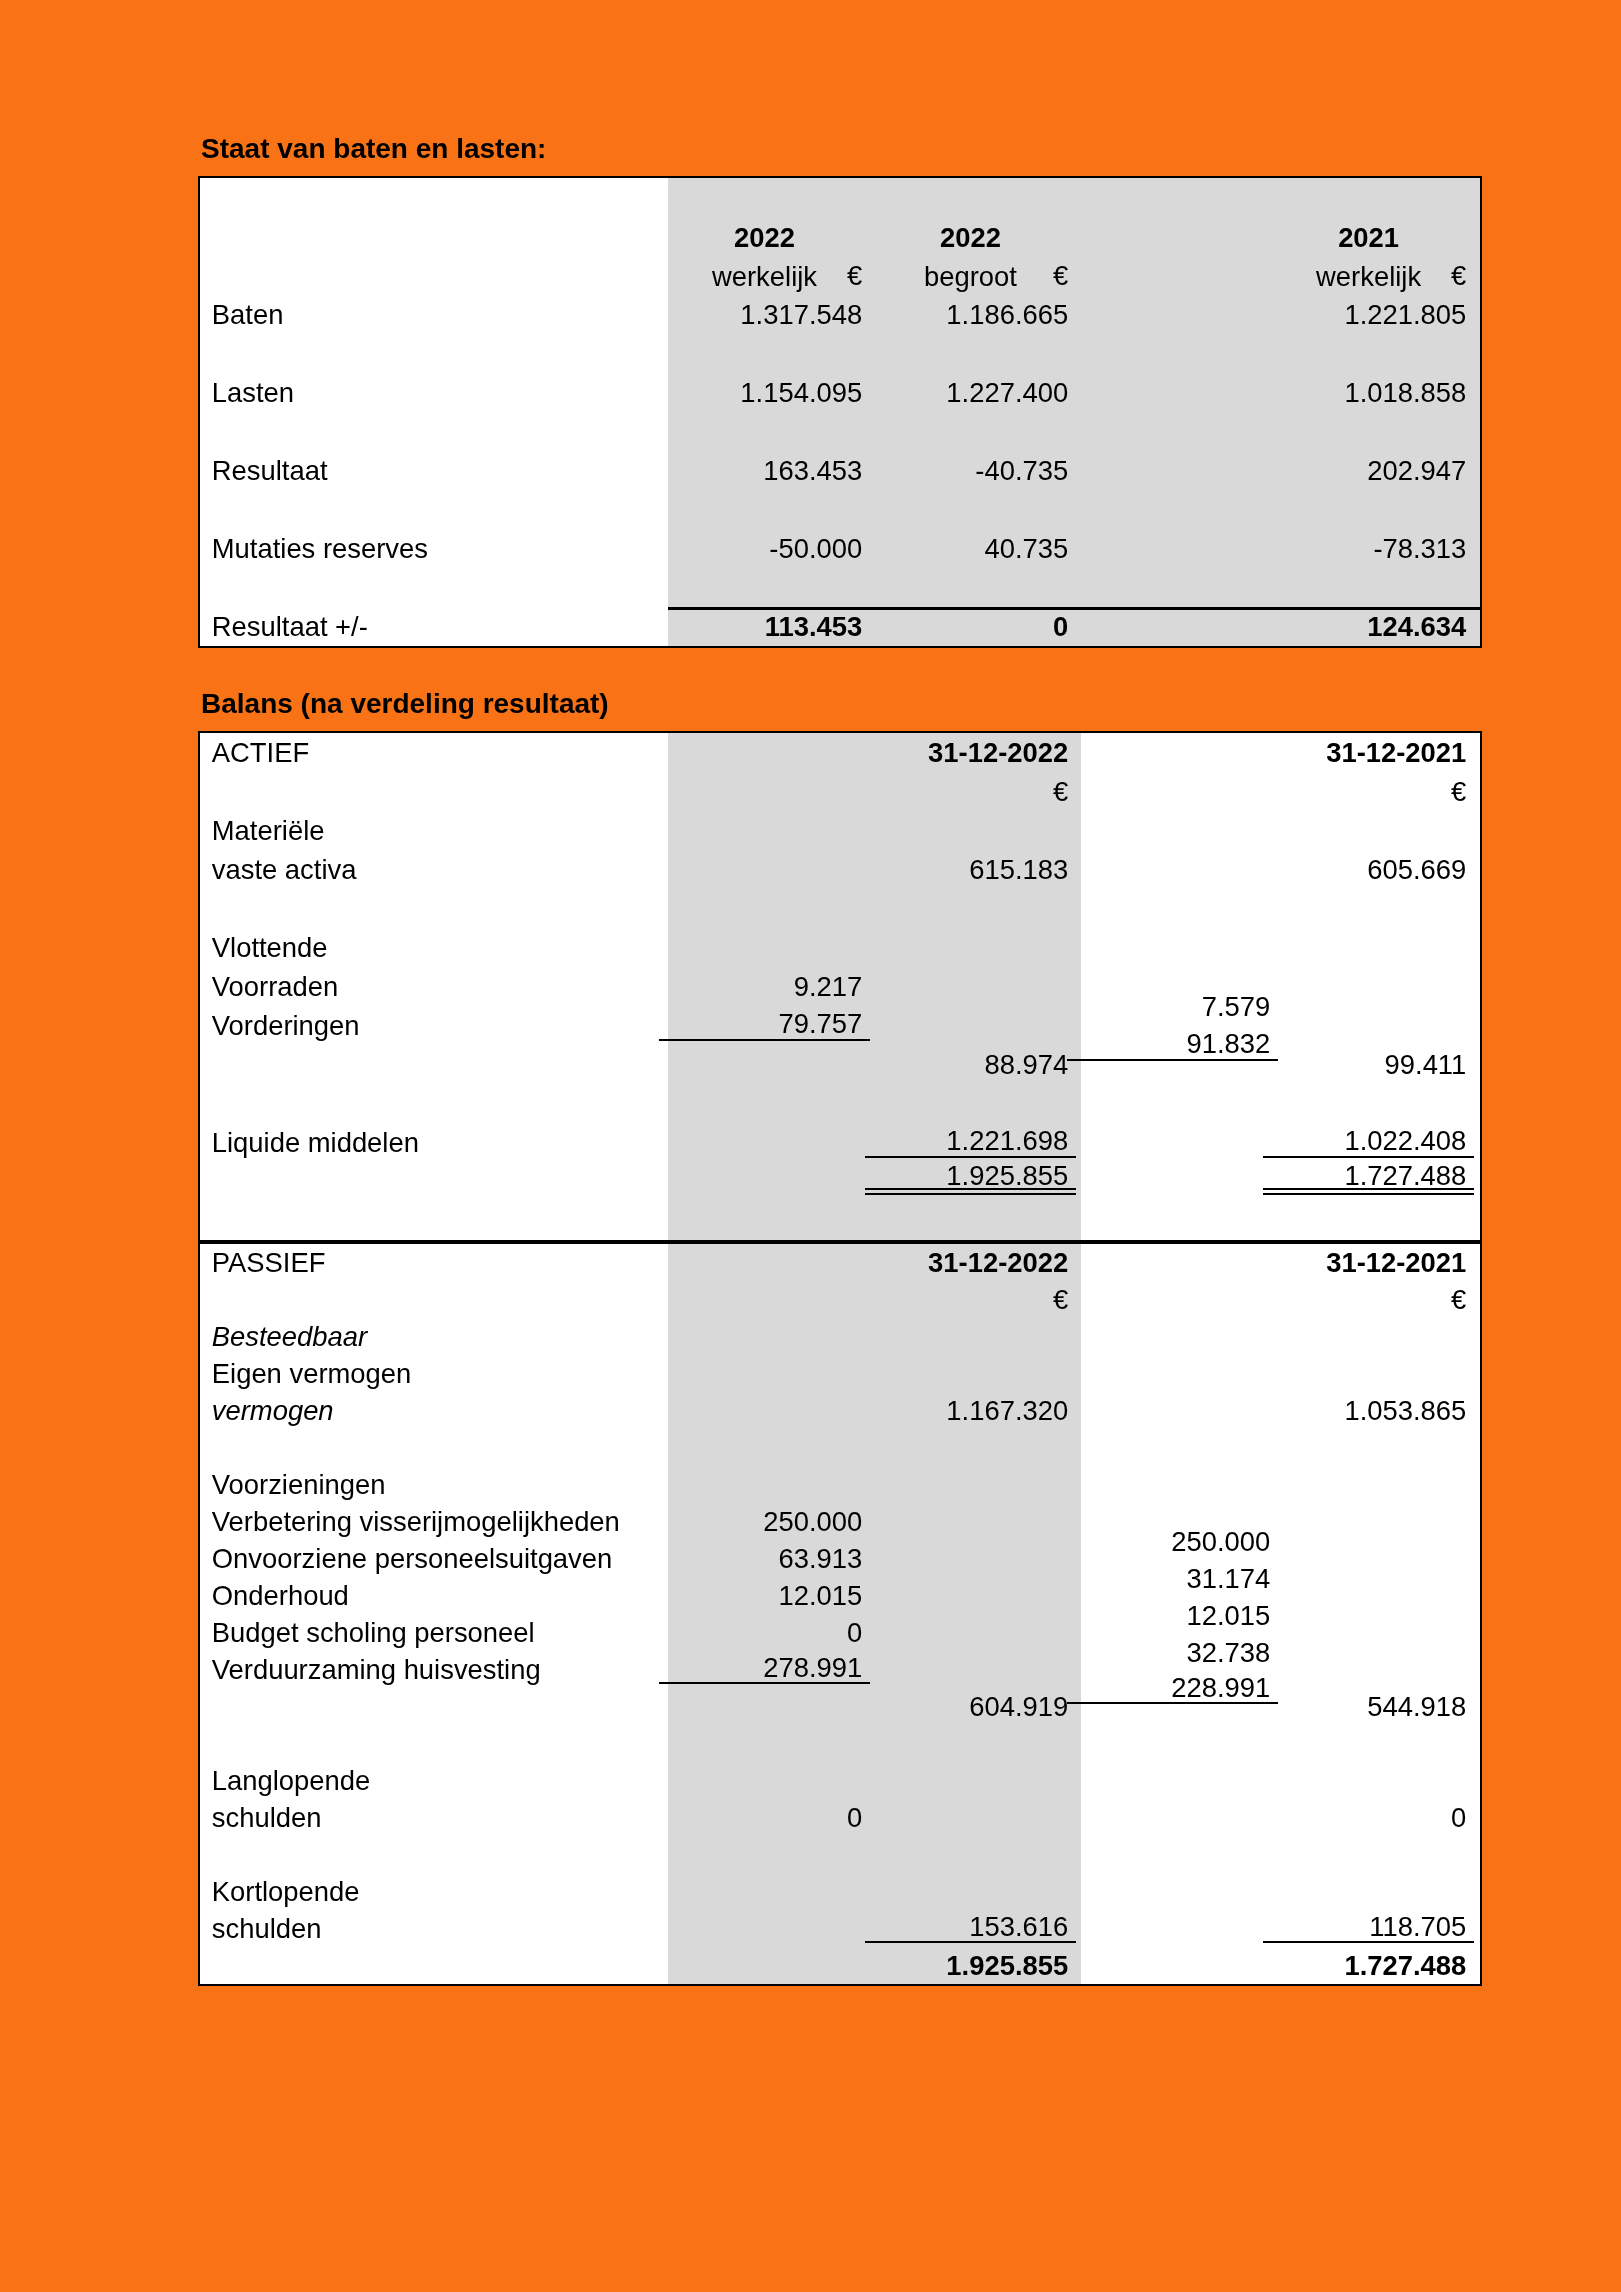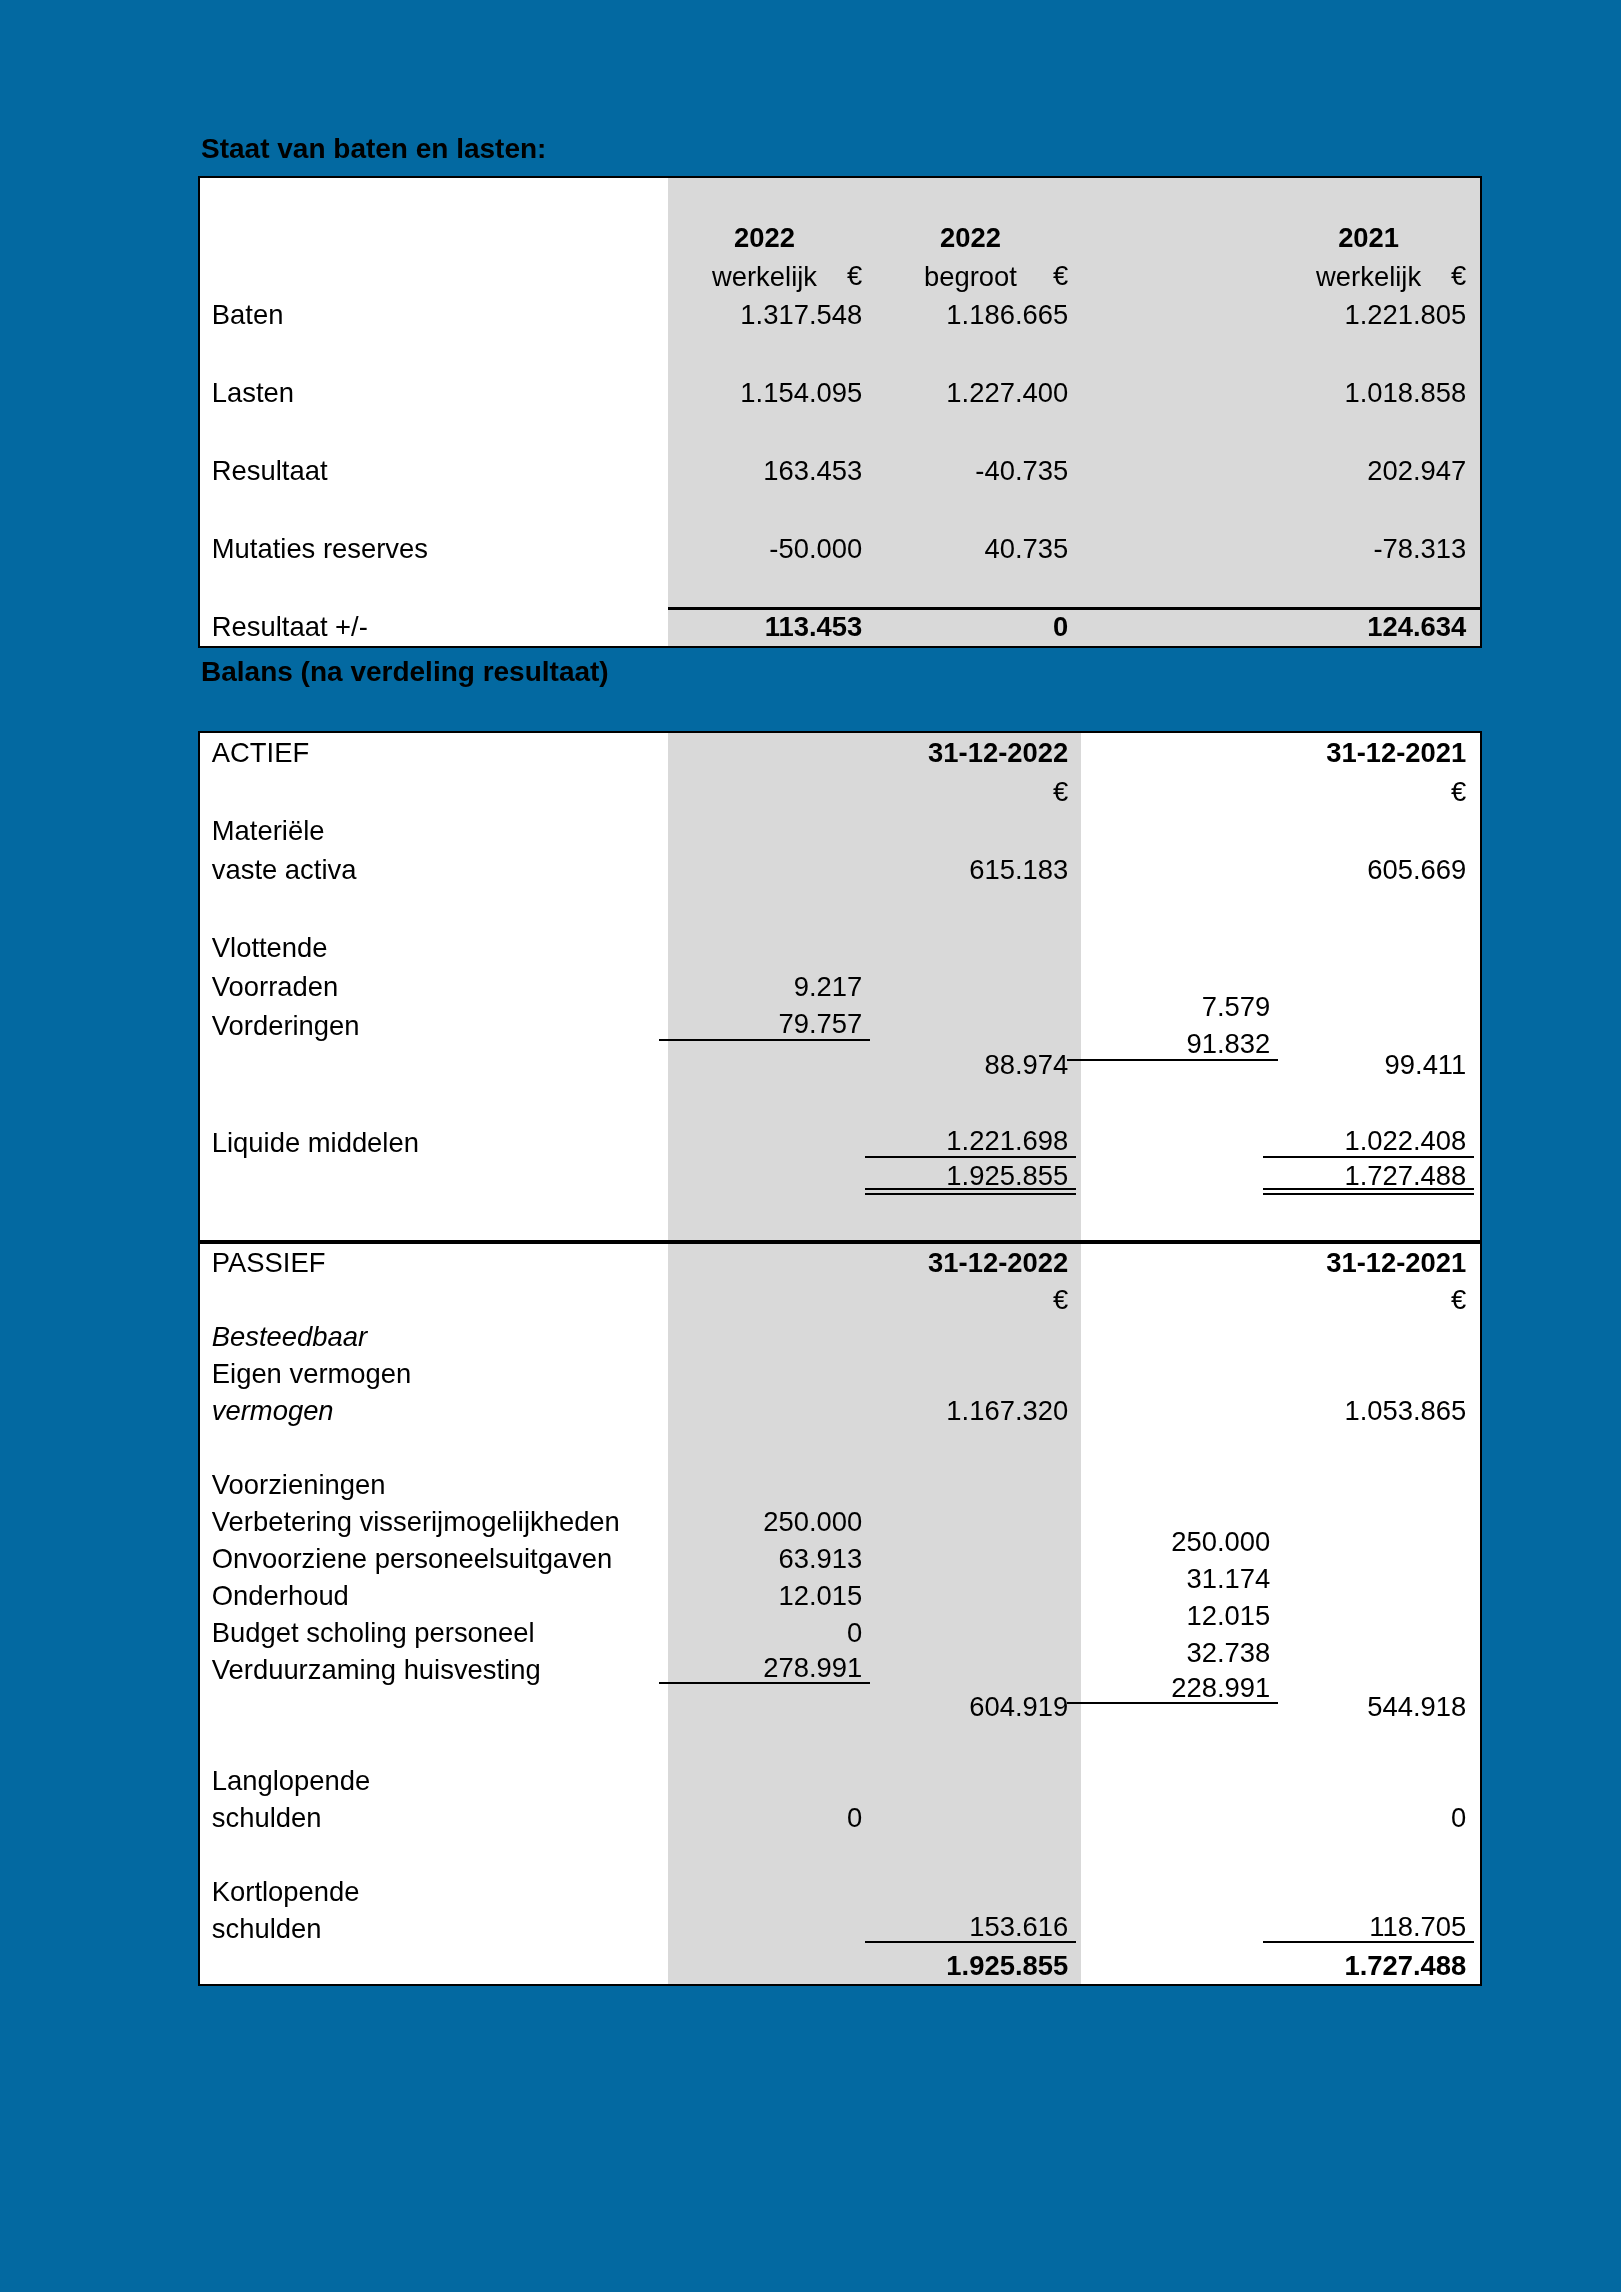--- a/index.html
+++ b/index.html
@@ -1,18 +1,18 @@
 <!DOCTYPE html>
 <html><head>
 <meta charset="utf-8">
 <style>
   * { margin:0; padding:0; box-sizing:border-box; }
   html,body { background:#888; }
   .page {
-    position:relative; width:1621px; height:2293px; background:#0369a1;
+    position:relative; width:1621px; height:2293px; background:#f97316;
     font-family:"Liberation Sans", sans-serif; color:#000; overflow:hidden;
     margin:0 auto;
   }
   .doc-title { position:absolute; left:201px; font-size:28px; font-weight:bold; white-space:nowrap; }
   .tbl { position:absolute; left:198px; width:1284px; border:2.9px solid #000; background:#fff; }
   .band { position:absolute; top:0; bottom:0; background:#d9d9d9; }
   .row { position:relative; height:39px; line-height:39px; font-size:27.4px; }
   .row38 { height:37px; line-height:37px; }
   .lbl { position:absolute; left:11.8px; top:0; white-space:nowrap; }
   .cell { position:absolute; top:0; width:211px; text-align:right; padding-right:7.8px; white-space:nowrap; }
@@ -86,21 +86,21 @@
     <div class="row"></div>
     <div class="row">
       <div class="topline"></div>
       <span class="lbl">Resultaat +/-</span>
       <span class="cell cA b">113.453</span>
       <span class="cell cB b">0</span>
       <span class="cell cC b">124.634</span>
     </div>
   </div>
 
-  <div class="doc-title" style="top:656px;">Balans (na verdeling resultaat)</div>
+  <div class="doc-title" style="top:688px;">Balans (na verdeling resultaat)</div>
 
   <div class="tbl" style="top:731px;">
     <div class="band" style="left:468px; width:413px;"></div>
 
     <div>
       <div class="row">
         <span class="lbl">ACTIEF</span>
         <span class="cell c2 b">31-12-2022</span>
         <span class="cell c4 b">31-12-2021</span>
       </div>

